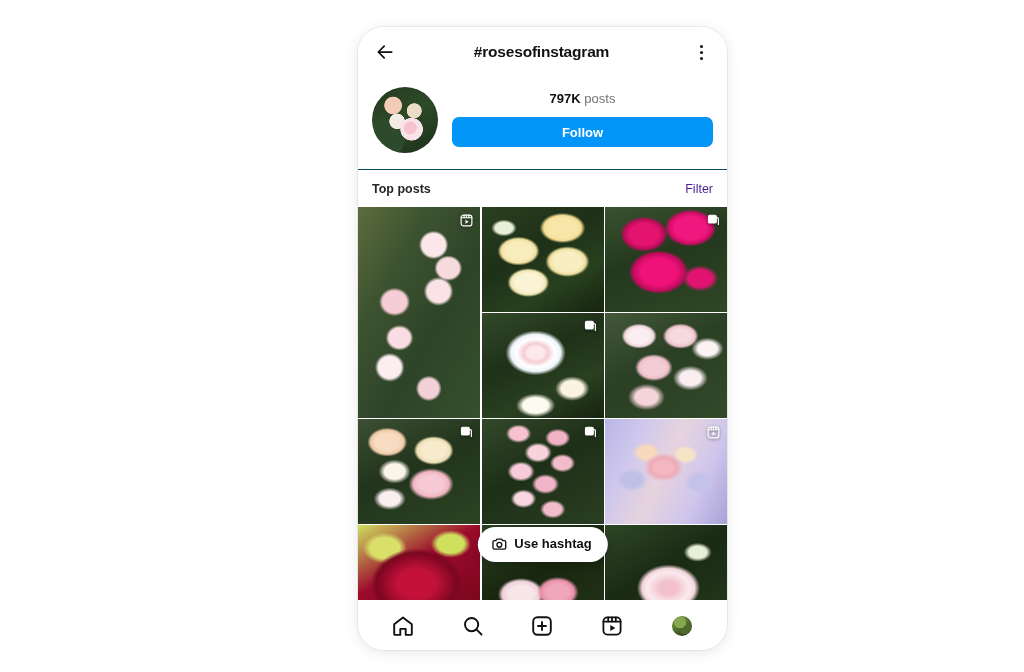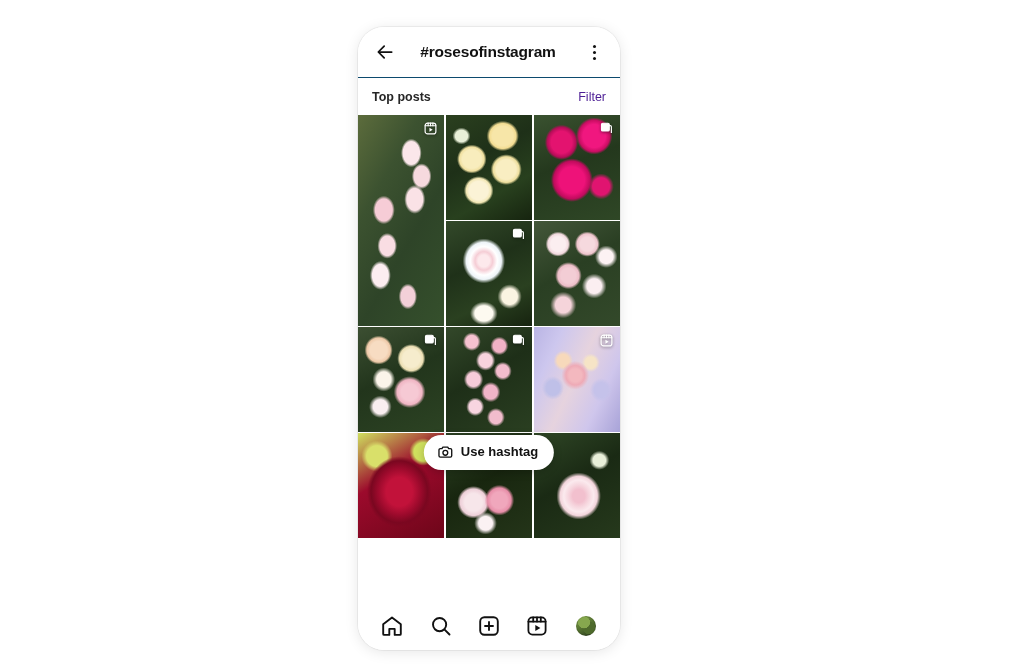--- a/index.html
+++ b/index.html
@@ -12,21 +12,21 @@
   #stage {
     position:relative;
     width:1024px; height:672px;
     background:#ffffff;
   }
 
   
   .phone {
     position:absolute;
     left:358px; top:27px;
-    width:262px; height:623px;
+    width:369px; height:623px;
     background:#ffffff;
     border-radius:26px;
     overflow:hidden;
     box-shadow:0 0 0 1px rgba(0,0,0,0.05), 0 2px 14px rgba(0,0,0,0.10);
     display:flex; flex-direction:column;
   }
 
   
   .topbar {
     height:50px; flex:0 0 50px;
@@ -254,20 +254,30 @@
         </svg>
       </div>
       <div class="topbar-title">#rosesofinstagram</div>
       <div class="menu-btn">
         <i></i>
         <i></i>
         <i></i>
       </div>
     </div>
 
+    <div class="profile">
+      <div class="avatar"></div>
+      <div class="profile-right">
+        <div class="posts-line">
+          <b>797K</b>
+          <span>posts</span>
+        </div>
+        <button class="follow-btn">Follow</button>
+      </div>
+    </div>
 
     <div class="section-row">
       <div class="section-title">Top posts</div>
       <div class="section-filter">Filter</div>
     </div>
 
     <div class="grid-wrap">
       <div class="grid" id="grid">
           <div class="cell tall p-gardenpink">
             <svg class="badge" viewBox="0 0 24 24" fill="none" stroke="#fff" stroke-width="1.9" stroke-linecap="round" stroke-linejoin="round">

